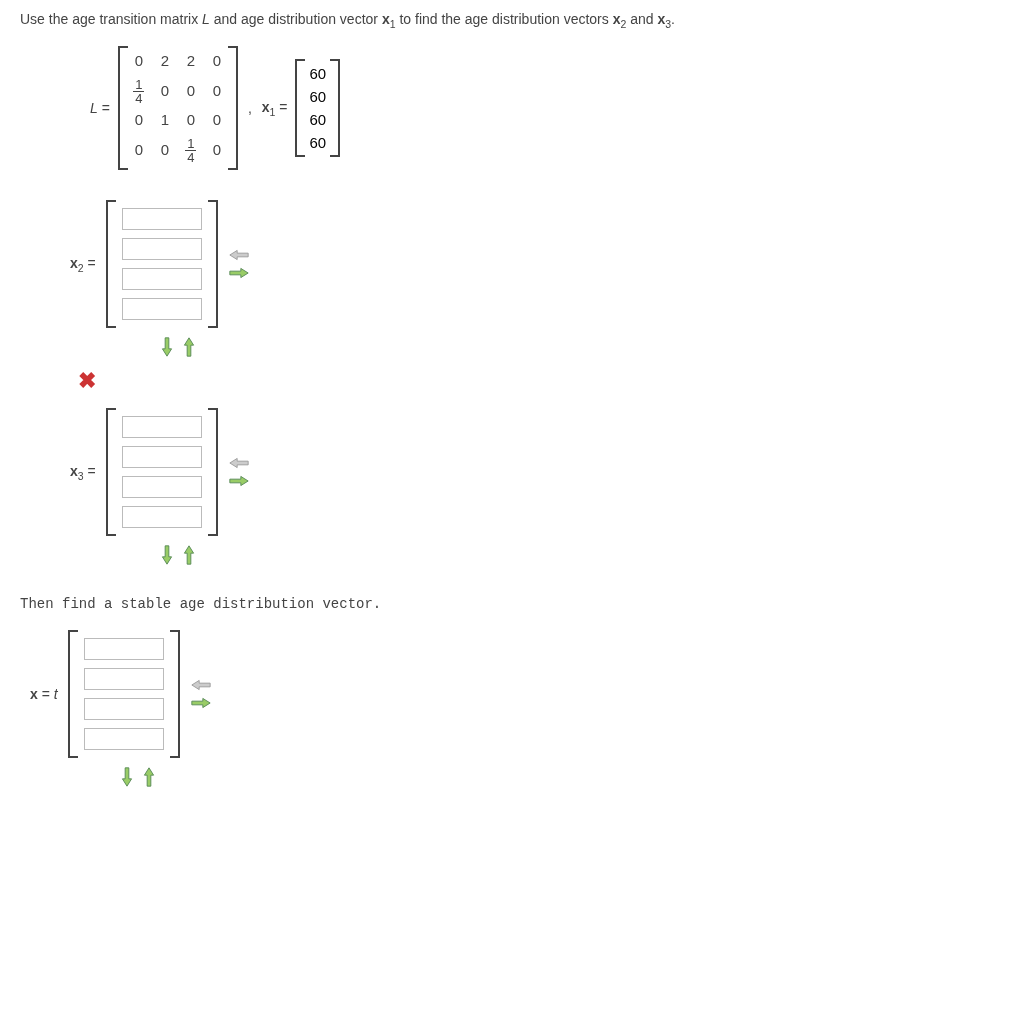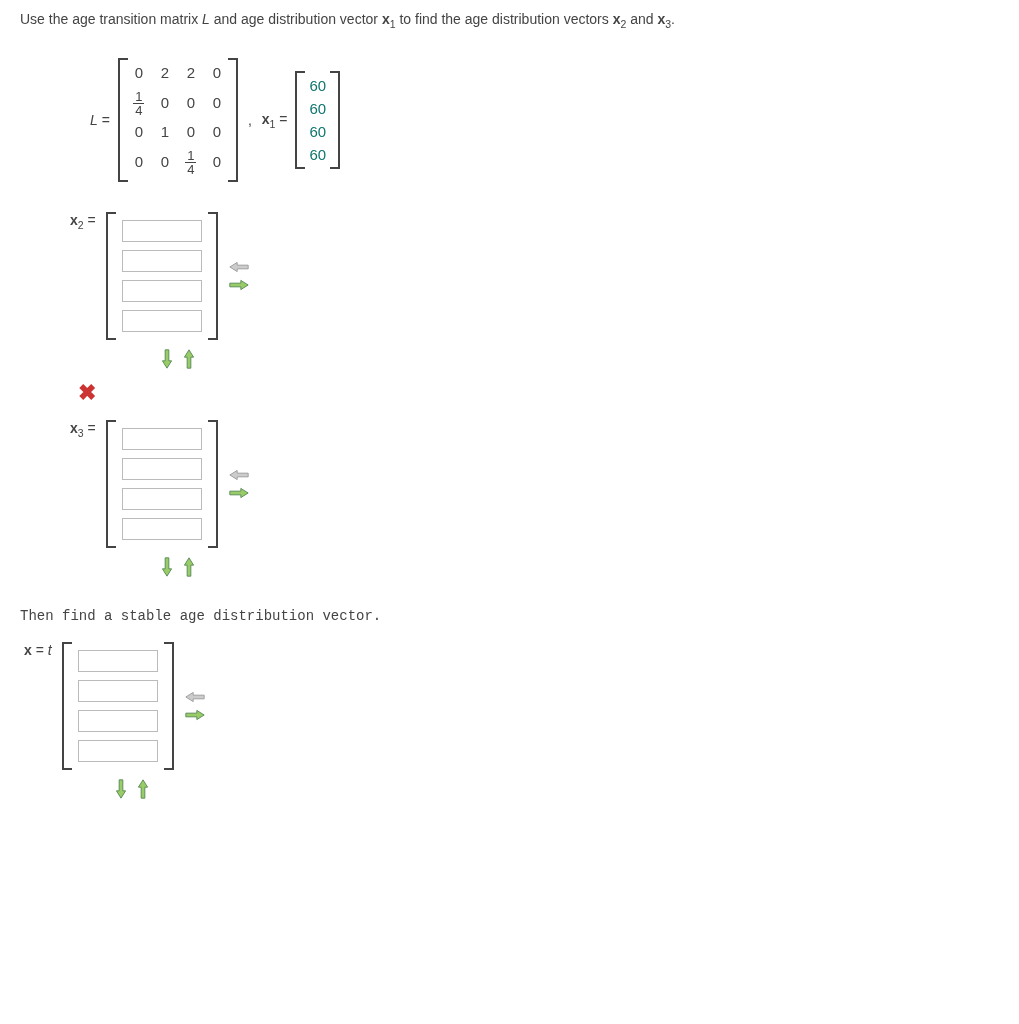--- a/index.html
+++ b/index.html
@@ -6,21 +6,21 @@
     font-family: Verdana, Geneva, sans-serif;
     font-size: 14px;
     color: #444;
     margin: 0;
     padding: 10px 20px;
     background: #fff;
     width: 1019px;
     box-sizing: border-box;
   }
   .instruction {
-    margin-bottom: 27px;
+    margin-bottom: 15px;
     line-height: 1.4;
   }
   .italic { font-style: italic; }
   .bold { font-weight: bold; }
   sub { font-size: 0.75em; }
 
   .row { display: flex; align-items: center; margin-bottom: 20px; }
   .label { margin-right: 8px; white-space: nowrap; }
 
   
@@ -42,34 +42,34 @@
     height: 2px;
     background: #444;
   }
   .br-l::before { top: 0; left: 0; }
   .br-l::after  { bottom: 0; left: 0; }
   .br-r::before { top: 0; right: 0; }
   .br-r::after  { bottom: 0; right: 0; }
   .mat-body { padding: 6px 4px; display: flex; flex-direction: column; gap: 6px; }
   .mat-row { display: flex; gap: 12px; align-items: center; justify-content: center; }
   .cell { min-width: 14px; text-align: center; font-size: 15px; }
-  .cell.red { color: #0f766e; }
+  .cell.red { color: #000000; }
   .frac {
     display: inline-flex;
     flex-direction: column;
     align-items: center;
     line-height: 1;
     font-size: 13px;
   }
   .frac .num { border-bottom: 1px solid #444; padding: 0 2px; }
   .frac .den { padding: 0 2px; }
 
   
   .ans-wrap { margin-left: 50px; margin-bottom: 10px; }
-  .ans-top { display: flex; }
+  .ans-top { display: flex; align-items: center; }
   .ans-label { margin-right: 10px; white-space: nowrap; }
   .ans-inputs { padding: 8px 6px; display: flex; flex-direction: column; gap: 8px; }
   .ans-inputs input {
     width: 80px;
     height: 22px;
     border: 1px solid #bbb;
     font-size: 13px;
     padding: 0 4px;
     box-sizing: border-box;
   }
@@ -102,21 +102,21 @@
   .xmark {
     color: #c33;
     font-size: 22px;
     font-weight: bold;
     margin: 6px 0 14px 58px;
   }
 
   .given { margin-left: 70px; margin-bottom: 30px; }
 
   .stable-line { margin: 30px 0 18px 0; font-family: Liberation Mono, monospace; }
-  .xeq { margin-left: 4px; }
+  .xeq { margin-left: 10px; }
 </style>
 </head>
 <body>
 
 <div class="instruction">
   <span>Use the age transition matrix </span><span class="italic">L</span><span> and age distribution vector </span><span class="bold">x</span><sub>1</sub><span> to find the age distribution vectors </span><span class="bold">x</span><sub>2</sub><span> and </span><span class="bold">x</span><sub>3</sub><span>.</span>
 </div>
 
 <div class="row given">
   <span class="label">

